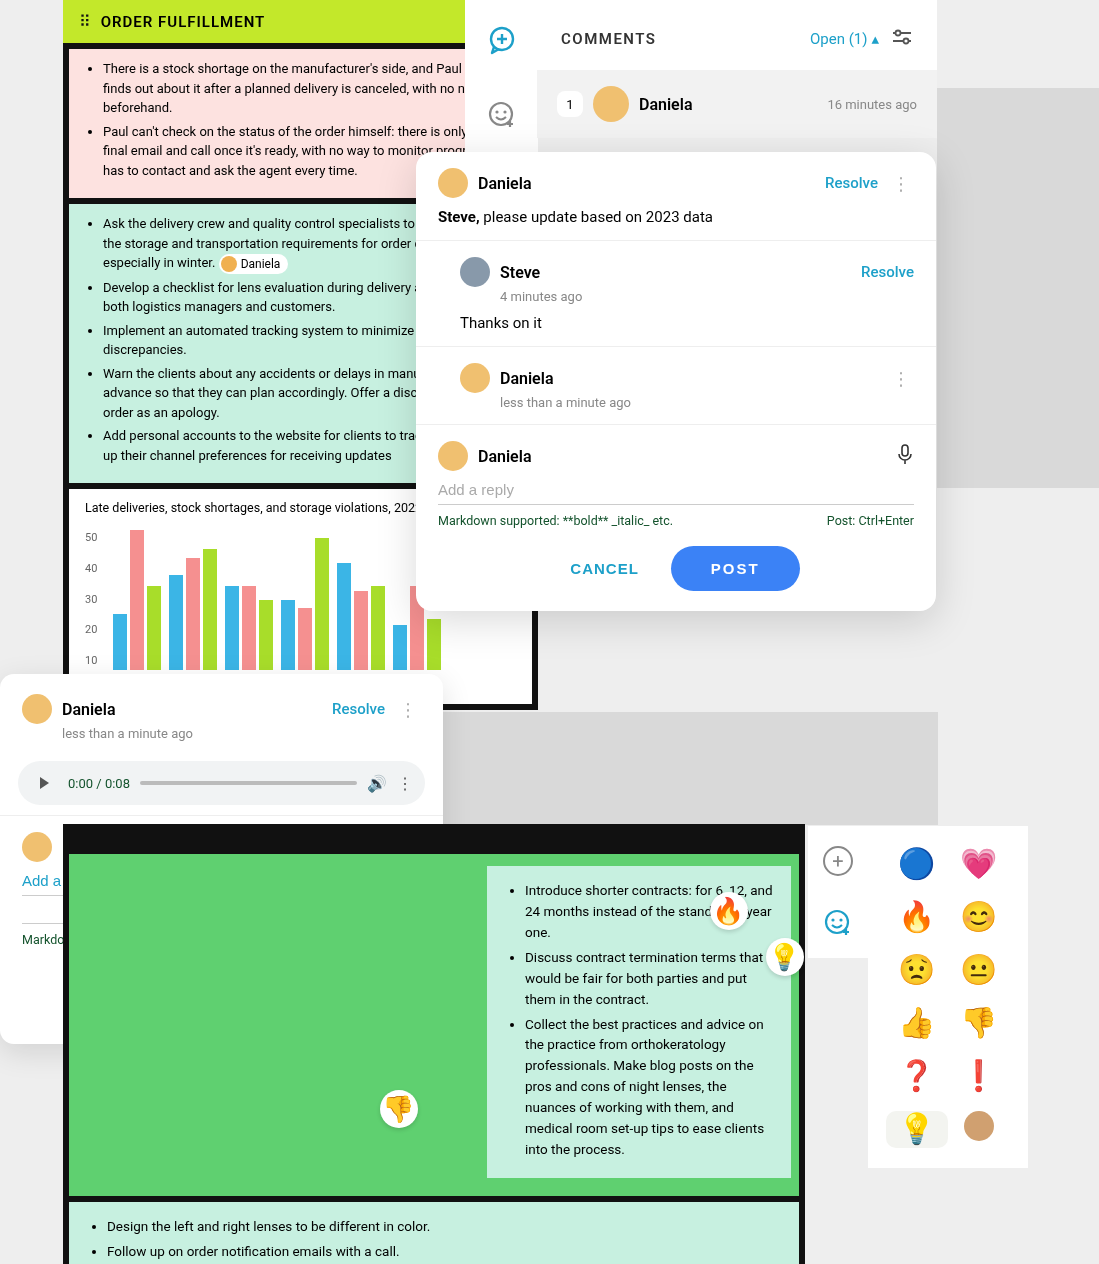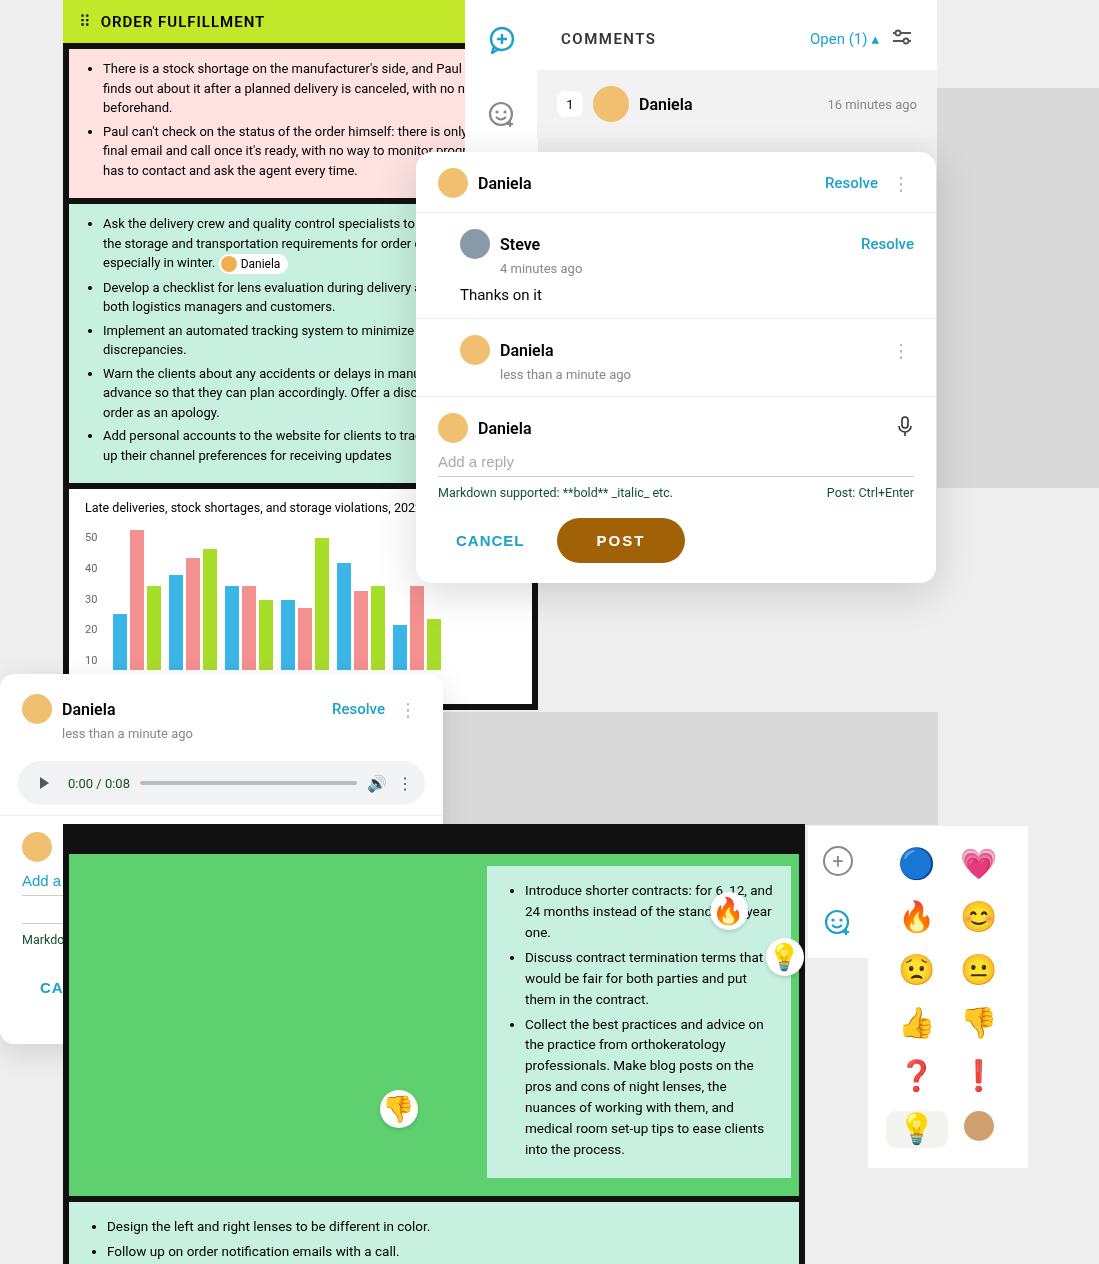--- a/index.html
+++ b/index.html
@@ -66,23 +66,23 @@
 
 .reply-box { padding: 16px 22px 20px 22px; }
 .reply-box .hdr { display: flex; align-items: center; gap: 10px; }
 .reply-box .av { width: 30px; height: 30px; border-radius: 50%; background: #f0c070; }
 .reply-box .name { font-weight: 600; font-size: 16px; }
 .reply-box .mic { margin-left: auto; }
 .reply-input { margin-top: 4px; border: none; border-bottom: 1px solid #ccc; width: 100%; font-size: 15px; padding: 6px 0; outline: none; }
 .reply-input::placeholder { color: #aaa; }
 .reply-input.blue::placeholder { color: #1da0c9; }
 .reply-help { display: flex; justify-content: space-between; margin-top: 8px; font-size: 12.5px; color: #14532d; }
-.reply-actions { display: flex; justify-content: flex-start; gap: 14px; margin-top: 18px; }
+.reply-actions { display: flex; justify-content: center; gap: 14px; margin-top: 18px; }
 .btn-cancel { color: #1da0c9; font-weight: 600; background: none; border: none; font-size: 15px; letter-spacing: 1px; padding: 12px 18px; cursor: pointer; }
-.btn-post { background: #a16207; color: #fff; border: none; border-radius: 999px; padding: 14px 40px; font-size: 15px; font-weight: 600; letter-spacing: 2px; }
+.btn-post { background: #3b82f6; color: #fff; border: none; border-radius: 999px; padding: 14px 40px; font-size: 15px; font-weight: 600; letter-spacing: 2px; }
 
 
 .audio-card { position: absolute; left: 0; top: 674px; width: 443px; background: #fff; border-radius: 14px; box-shadow: 0 8px 30px rgba(0,0,0,0.12); padding: 0 0 14px 0; }
 .audio-card .comment-row { border-bottom: none; }
 .audio-player { margin: 6px 18px 10px 18px; background: #f1f3f4; border-radius: 999px; display: flex; align-items: center; gap: 10px; padding: 8px 12px; }
 .audio-player .play { width: 28px; height: 28px; display: flex; align-items: center; justify-content: center; }
 .audio-player .time { font-size: 13px; color: #14532d; }
 .audio-player .track { flex: 1; height: 4px; background: #bbb; border-radius: 2px; }
 .audio-player .vol, .audio-player .menu { color: #555; }
 
@@ -233,20 +233,21 @@
 
 <div class="thread-card">
   <div class="comment-row">
     <div class="hdr">
       <span class="av"></span>
       <span class="name">Daniela</span>
       <span class="spacer"></span>
       <span class="resolve">Resolve</span>
       <span class="more">⋮</span>
     </div>
+    <div class="body"><b>Steve,</b><span> please update based on 2023 data</span></div>
   </div>
   <div class="comment-row reply">
     <div class="hdr">
       <span class="av steve"></span>
       <span class="name">Steve</span>
       <span class="spacer"></span>
       <span class="resolve">Resolve</span>
     </div>
     <div class="time">4 minutes ago</div>
     <div class="body">Thanks on it</div>

